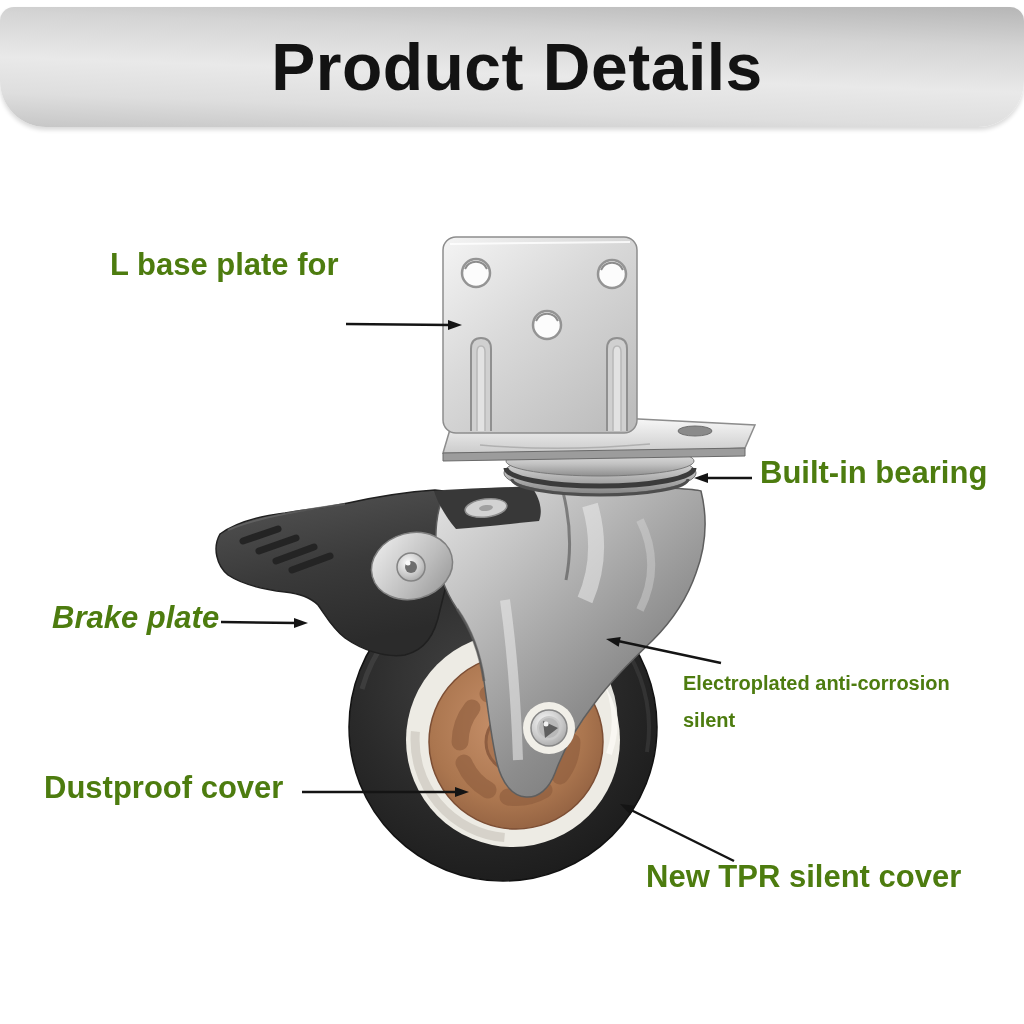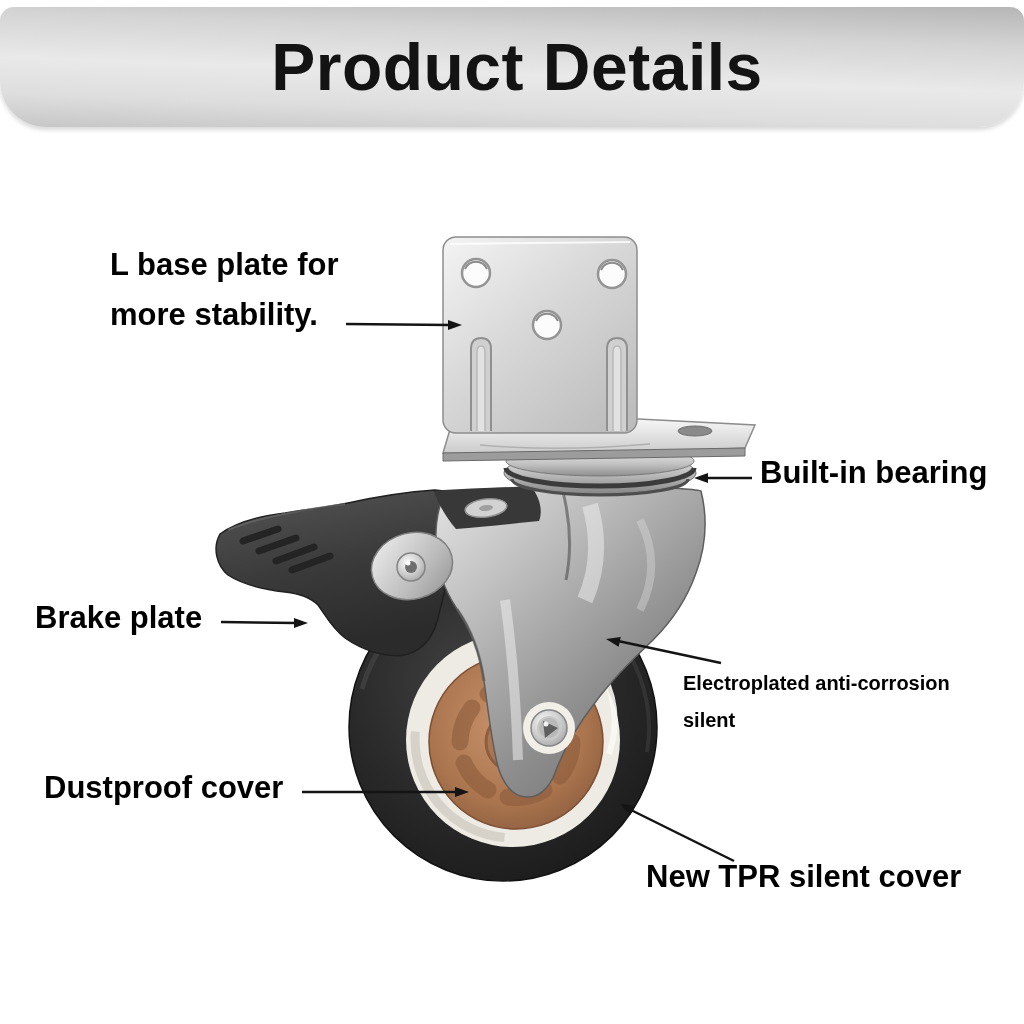--- a/index.html
+++ b/index.html
@@ -4,26 +4,26 @@
 <style>
   html,body{margin:0;padding:0;background:#ffffff;}
   .page{position:relative;width:1024px;height:1024px;background:#ffffff;
         font-family:"Liberation Sans",sans-serif;overflow:hidden;}
   .banner{position:absolute;left:0;top:7px;width:1024px;height:120px;
           border-radius:14px 14px 46px 46px;
           background:linear-gradient(182deg,#b6b6b6 0%,#d4d4d4 26%,#e9e9e9 55%,#dedede 78%,#c6c6c6 100%);
           box-shadow:0 3px 4px rgba(0,0,0,0.15);
           display:flex;align-items:center;justify-content:center;}
   .banner-title{font-size:66px;font-weight:700;color:#131313;letter-spacing:0.5px;padding-left:10px;}
-  .callout{position:absolute;font-weight:700;color:#000000;white-space:nowrap;
+  .callout{position:absolute;font-weight:700;color:#4d7c0f;white-space:nowrap;
            font-size:31px;line-height:38px;}
   .callout .ln{display:block;}
   .co-lbase{left:110px;top:240px;line-height:50px;}
   .co-bearing{left:760px;top:454px;}
-  .co-brake{left:35px;top:599px;}
+  .co-brake{left:52px;top:599px;font-style:italic;}
   .co-electro{left:683px;top:665px;font-size:20px;line-height:37px;}
   .co-dust{left:35px;top:769px;margin-left:9px;}
   .co-tpr{left:646px;top:858px;}
   .art{position:absolute;left:0;top:0;width:1024px;height:1024px;}
 </style>
 </head>
 <body>
 
 <div class="page">
 
@@ -217,21 +217,20 @@
       </g>
     </g>
   </svg>
 
   <div class="banner">
     <div class="banner-title">Product Details</div>
   </div>
 
   <div class="callout co-lbase">
     <span class="ln">L base plate for</span>
-    <span class="ln">more stability.</span>
   </div>
   <div class="callout co-bearing">Built-in bearing</div>
   <div class="callout co-brake">Brake plate</div>
   <div class="callout co-electro">
     <span class="ln">Electroplated anti-corrosion</span>
     <span class="ln">silent</span>
   </div>
   <div class="callout co-dust">Dustproof cover</div>
   <div class="callout co-tpr">New TPR silent cover</div>
 

